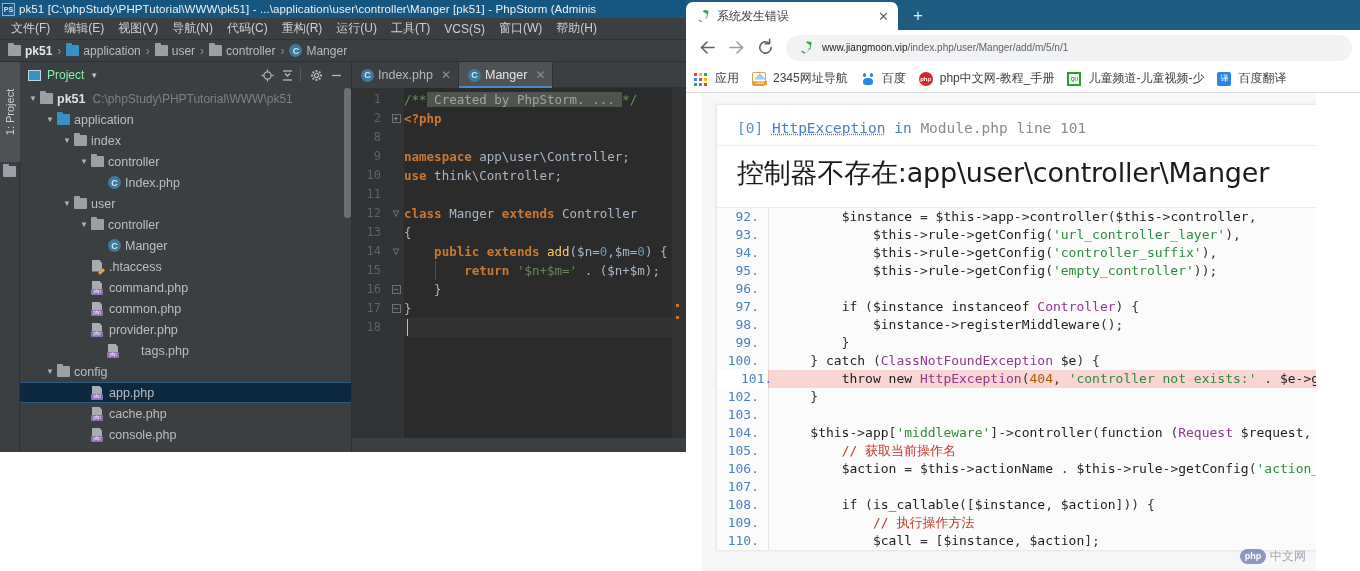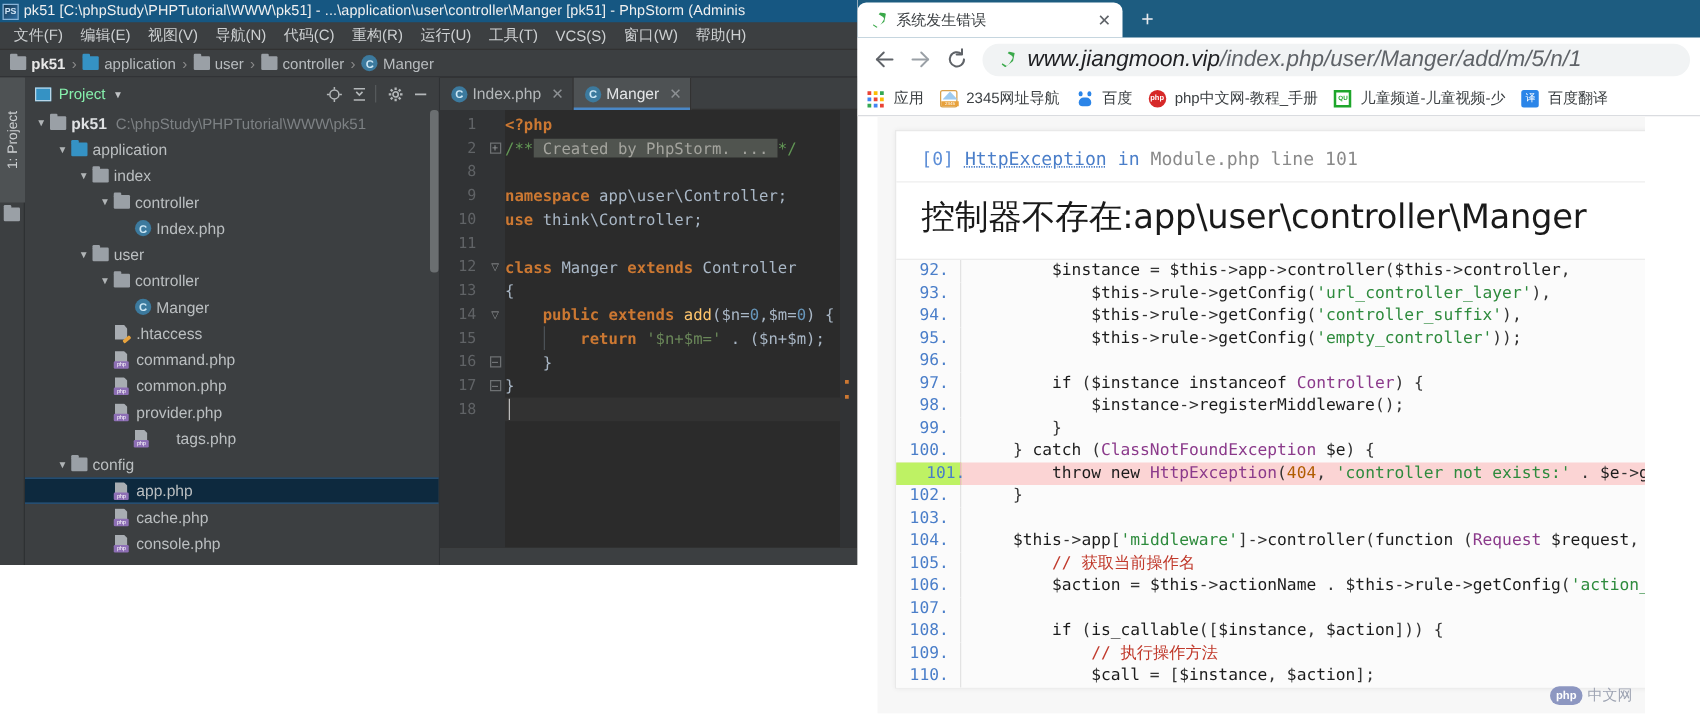--- a/index.html
+++ b/index.html
@@ -311,21 +311,21 @@
   #omnibox .site-ico .leaf {
     position: absolute; left: 1px; top: 1px; width: 13px; height: 13px;
     background: #3aa94a;
     clip-path: polygon(18% 82%, 62% 2%, 98% 10%, 88% 60%, 40% 98%);
     border-radius: 2px;
   }
   #omnibox .site-ico .leaf2 {
     position: absolute; left: 4px; top: 3px; width: 7px; height: 9px;
     background: #f1f3f4; transform: rotate(32deg); border-radius: 2px;
   }
-  #omnibox .url { font-size: 18px; white-space: nowrap; font-style: italic; }
+  #omnibox .url { font-size: 10px; white-space: nowrap; }
   #omnibox .url .host { color: #202124; }
   #omnibox .url .path { color: #5f6368; }
 
   #bookmarks-bar {
     height: 28px; background: #ffffff; display: flex; align-items: center;
     padding: 0 8px; border-bottom: 1px solid #dadce0; overflow: hidden;
   }
   .bm {
     display: flex; align-items: center; margin-right: 13px; white-space: nowrap;
     flex: 0 0 auto;
@@ -368,21 +368,21 @@
   #err-code {
     border-top: 1px solid #ececec; background: #fbfbfb;
     font-family: "DejaVu Sans Mono", monospace; font-size: 13px;
   }
   .crow { display: flex; height: 18px; line-height: 18px; }
   .crow.hl { background: #fbd4d4; }
   .cnum {
     width: 52px; flex: 0 0 52px; text-align: right; padding-right: 9px;
     color: #4a7ec9; border-right: 1px solid #e3e3e3; background: #fbfbfb;
   }
-  .crow.hl .cnum { background: #bef264; border-right-color: #e8bcbc; padding-left: 24px; }
+  .crow.hl .cnum { background: #ffffff; border-right-color: #e8bcbc; padding-left: 24px; }
   .ccode { padding-left: 10px; white-space: pre; color: #333333; }
   .w-var { color: #1c1c1c; }
   .w-kw { color: #1c1c1c; }
   .w-str { color: #2e8b3d; }
   .w-num { color: #b05c00; }
   .w-cls { color: #8b3a8b; }
   .w-fn { color: #1c1c1c; }
   .w-com { color: #c0392b; }
   #php-watermark {
     position: absolute; right: 10px; bottom: 6px; display: flex;
@@ -673,22 +673,22 @@
               <div class="fold"></div>
               <div class="fold">
                 <span class="box">–</span>
               </div>
               <div class="fold">
                 <span class="box">–</span>
               </div>
               <div class="fold"></div>
             </div>
           <div id="code">
-            <div class="cl"><span class="t-kw">&lt;?php</span></div>
-              <div class="cl"><span class="t-com">/**</span><span class="t-fold-text"> Created by PhpStorm. ... </span><span class="t-com">*/</span></div>
+            <div class="cl"><span class="t-com">/**</span><span class="t-fold-text"> Created by PhpStorm. ... </span><span class="t-com">*/</span></div>
+              <div class="cl"><span class="t-kw">&lt;?php</span></div>
               <div class="cl"></div>
               <div class="cl"><span class="t-kw">namespace</span> <span class="t-plain">app\user\Controller</span><span class="t-plain">;</span></div>
               <div class="cl"><span class="t-kw">use</span> <span class="t-plain">think\Controller;</span></div>
               <div class="cl"></div>
               <div class="cl"><span class="t-kw">class</span> <span class="t-cls">Manger</span> <span class="t-kw">extends</span> <span class="t-cls">Controller</span></div>
               <div class="cl"><span class="t-plain">{</span></div>
               <div class="cl">    <span class="t-kw">public extends</span> <span class="t-fn">add</span><span class="t-plain">(</span><span class="t-plain">$n</span><span class="t-plain">=</span><span class="t-num">0</span><span class="t-plain">,</span><span class="t-plain">$m</span><span class="t-plain">=</span><span class="t-num">0</span><span class="t-plain">) {</span></div>
               <div class="cl">        <span class="t-kw">return</span> <span class="t-str">'$n+$m='</span> <span class="t-plain">. ($n+$m);</span></div>
               <div class="cl">    <span class="t-plain">}</span></div>
               <div class="cl"><span class="t-plain">}</span></div>

